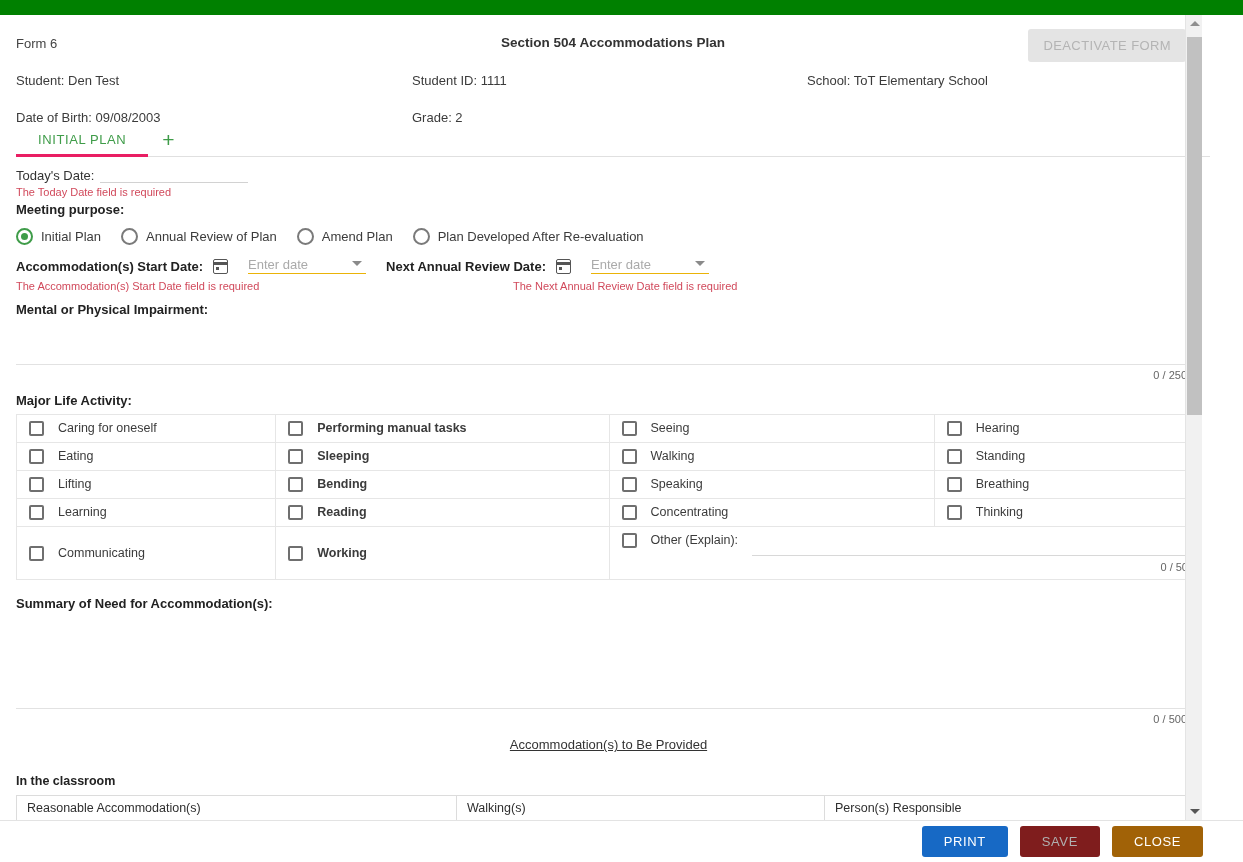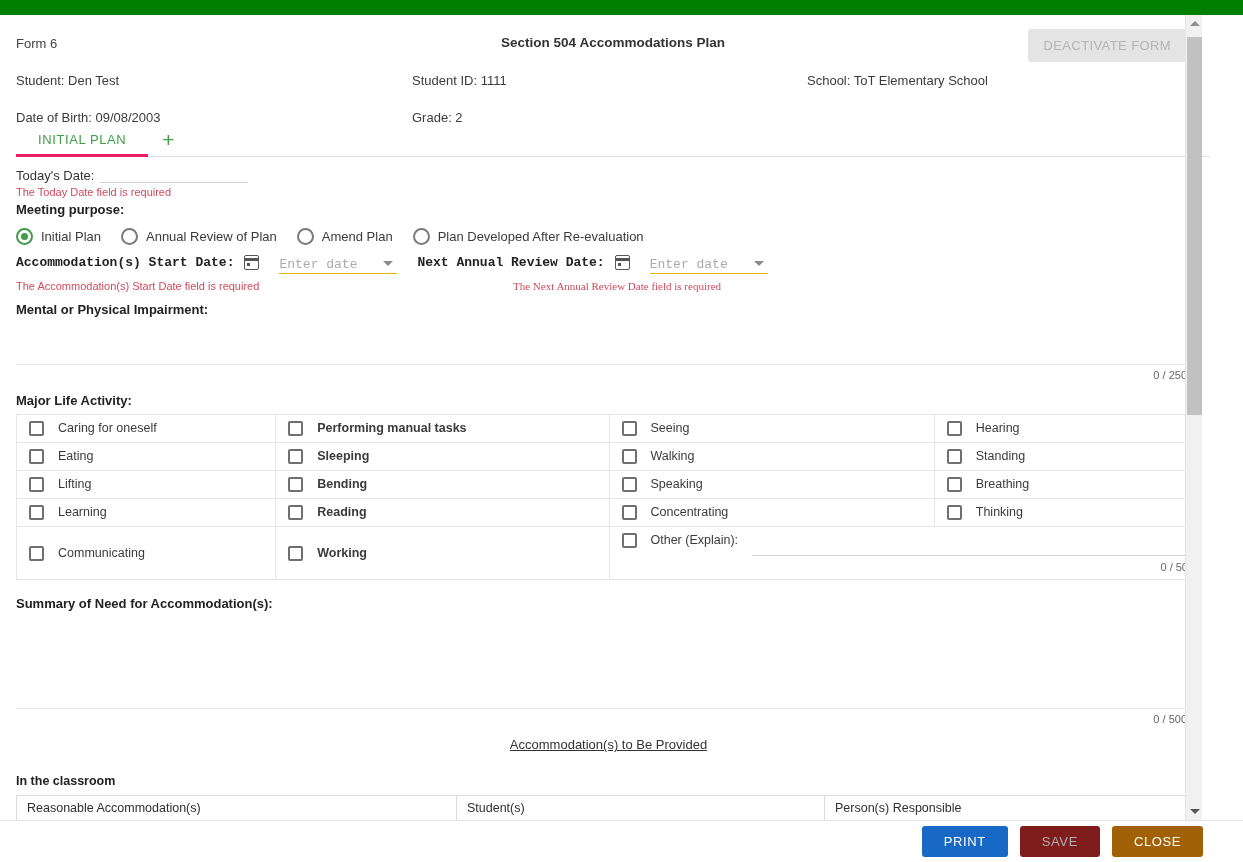--- a/index.html
+++ b/index.html
@@ -153,21 +153,21 @@
     border-radius: 50%;
     background: #3f9c49;
   }
   .radio-label { font-size: 13px; color: #3b3b3b; margin-left: 8px; }
 
   
   .date-row {
     display: flex; align-items: center;
     margin-top: 10px;
   }
-  .date-group { display: flex; align-items: flex-start; font-family: Liberation Mono, monospace; }
+  .date-group { display: flex; align-items: flex-end; }
   .cal-icon {
     width: 15px; height: 15px;
     border: 1.6px solid #555;
     border-radius: 2px;
     position: relative;
     margin-left: 10px;
     flex: none;
     cursor: pointer;
   }
   .cal-icon::before {
@@ -193,21 +193,21 @@
   .caret-down {
     position: absolute; right: 4px; top: 6px;
     width: 0; height: 0;
     border-left: 5px solid transparent;
     border-right: 5px solid transparent;
     border-top: 5px solid #8a8a8a;
     cursor: pointer;
   }
   .err-row { position: relative; height: 16px; margin-top: 6px; }
   .err-abs1 { position: absolute; left: 0; top: 0; }
-  .err-abs2 { position: absolute; left: 497px; top: 0; font-family: Liberation Serif, serif; }
+  .err-abs2 { position: absolute; left: 497px; top: 0; }
 
   
   .ta-label { margin-top: 6px; }
   .ta-box {
     margin-top: 4px;
     border-bottom: 1px solid #e2e2e2;
     height: 44px;
     width: 1171px;
     cursor: text;
   }
@@ -573,21 +573,21 @@
       <div class="ta-box tall"></div>
       <div class="counter">0 / 500</div>
 
       <div class="section-title" style="width:1185px">Accommodation(s) to Be Provided</div>
       <div class="sub-head">In the classroom</div>
 
       <table class="acc-table">
         <tbody>
             <tr>
           <th class="w1">Reasonable Accommodation(s)</th>
-          <th class="w2">Student(s)</th>
+          <th class="w2">Walking(s)</th>
           <th class="w3">Person(s) Responsible</th>
         </tr>
 
       </tbody>
         </table>
 
     </div>
   </div>
 
   <div class="scrollbar">

